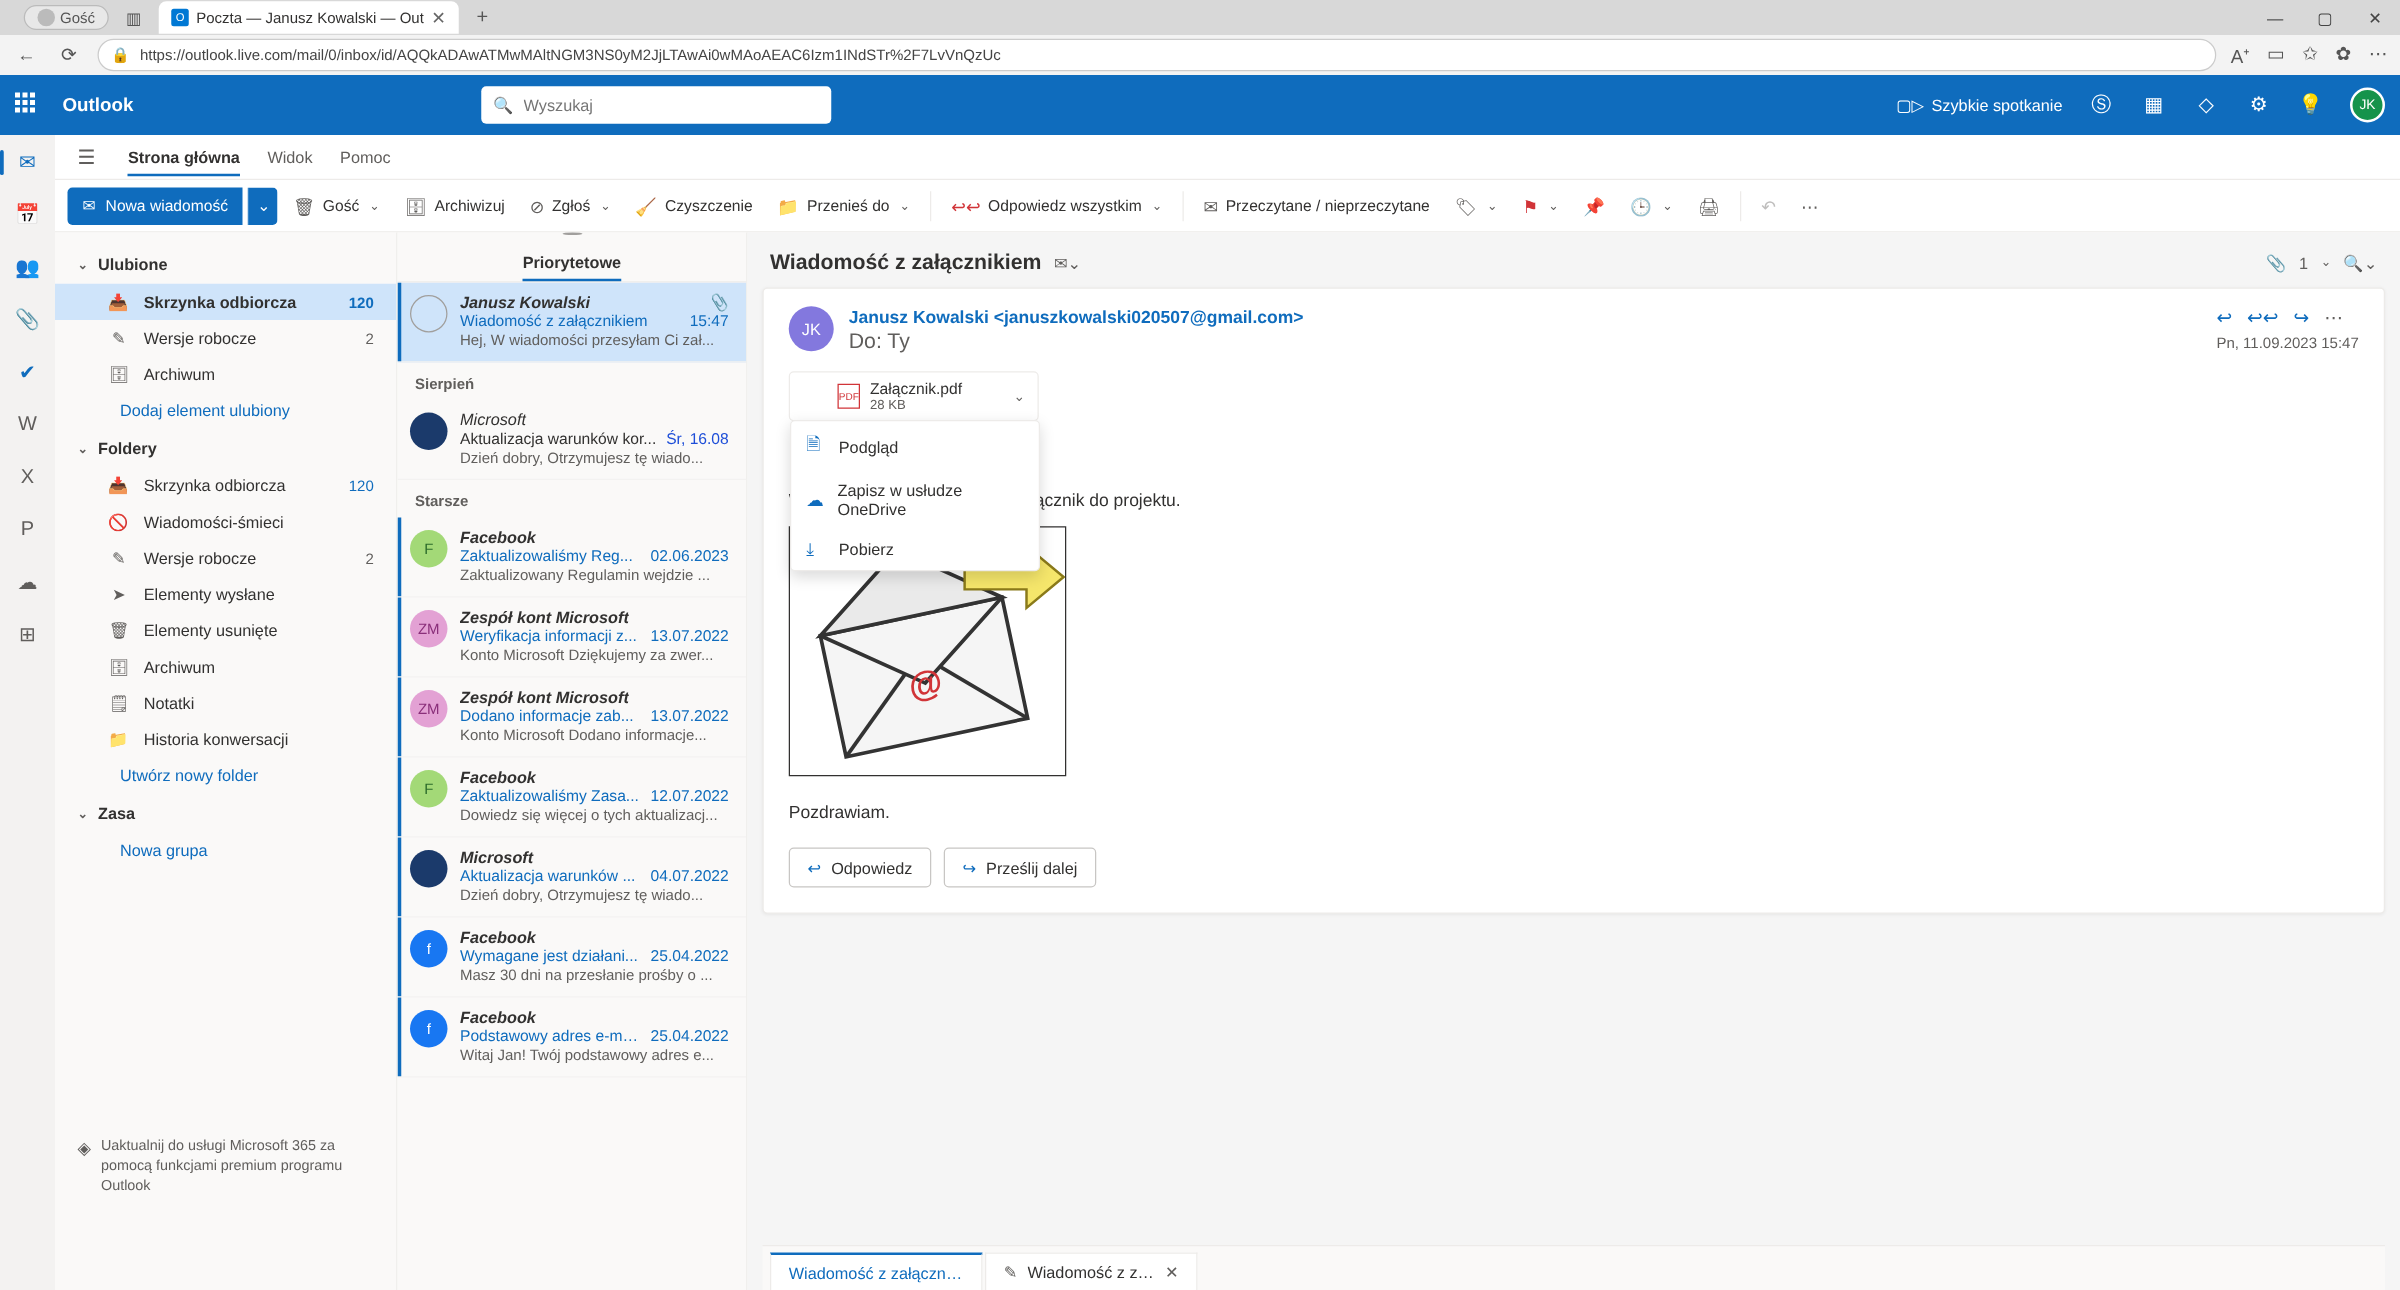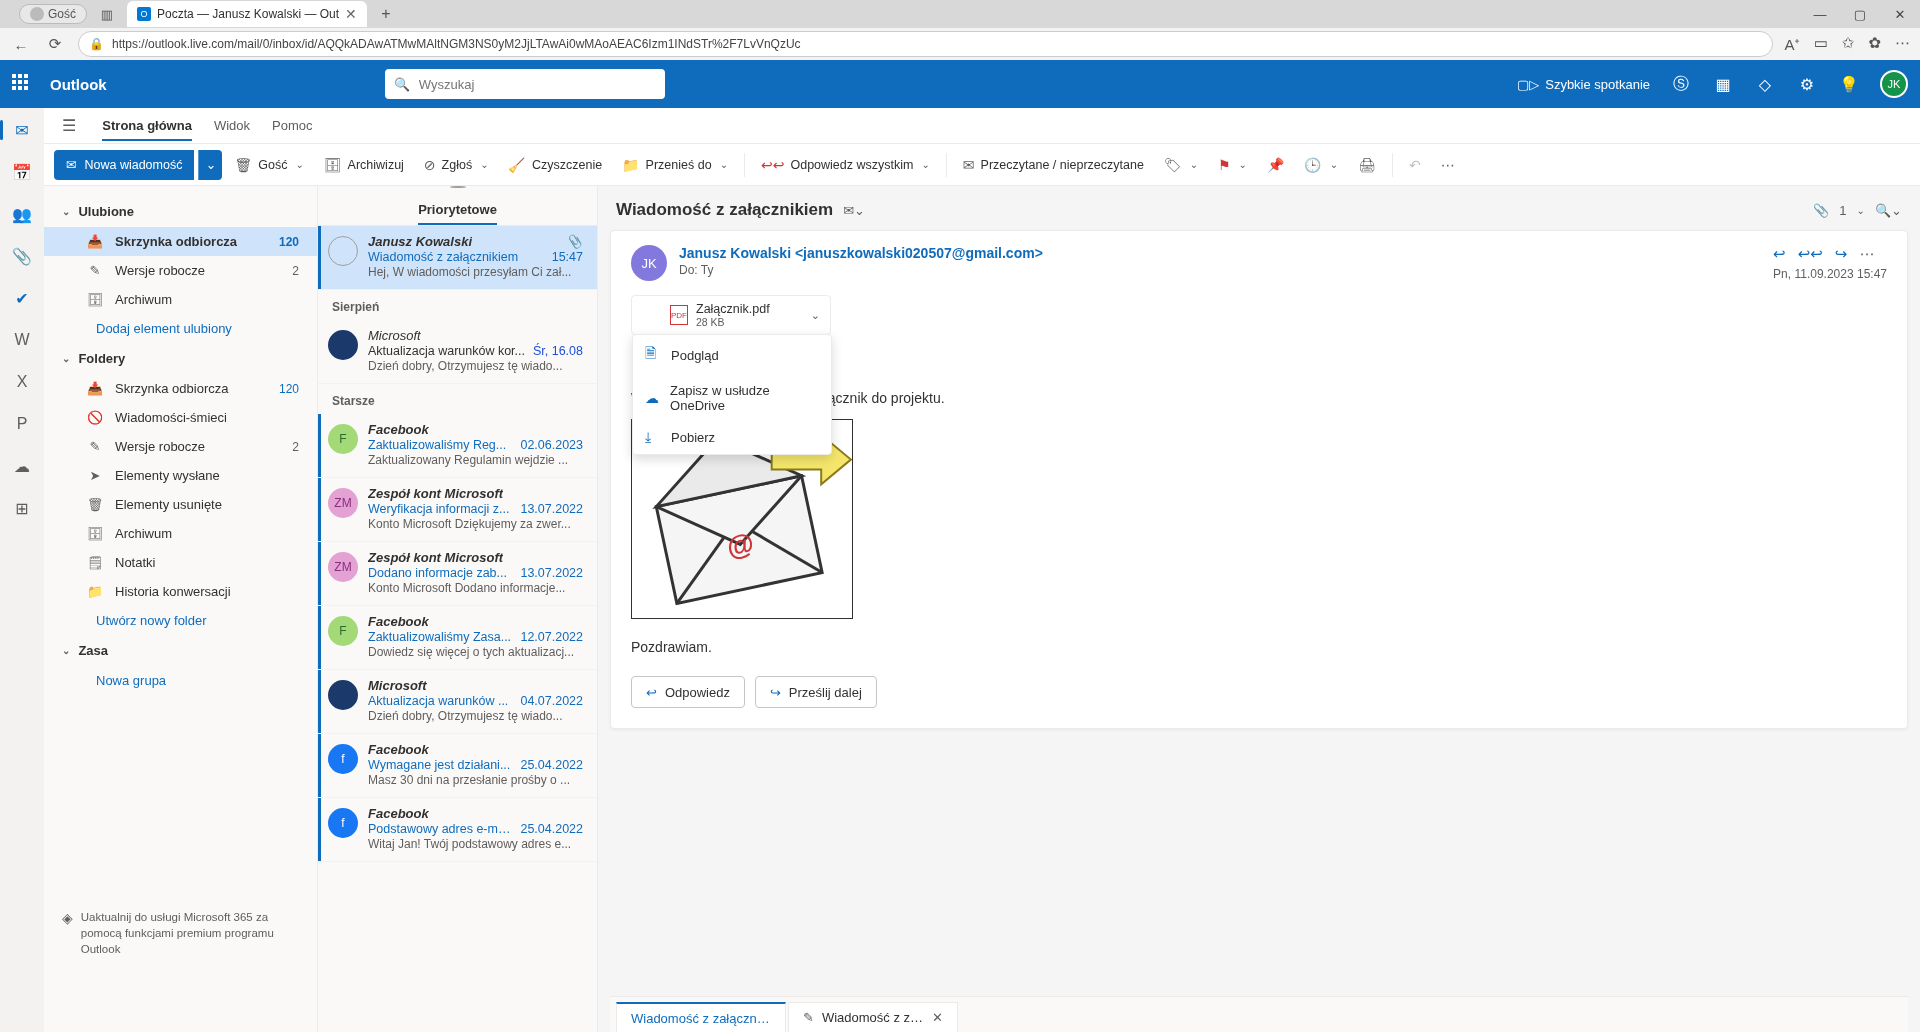--- a/index.html
+++ b/index.html
@@ -92,21 +92,21 @@
 .reader{flex:1;display:flex;flex-direction:column;background:#f5f5f5;padding:14px 12px 0;}
 .reader-header{display:flex;align-items:center;justify-content:space-between;padding:0 6px 10px;}
 .reader-header h2{font-size:17px;font-weight:600;color:#323130;}
 .reader-header .rh-left{display:flex;align-items:center;gap:10px;}
 .reader-header .rh-right{display:flex;align-items:center;gap:10px;color:#605e5c;font-size:13px;}
 .reader-card{background:#fff;border:1px solid #edebe9;border-radius:4px;padding:14px 20px 20px;box-shadow:0 1px 3px rgba(0,0,0,.06);flex:0 0 auto;position:relative;}
 .rc-top{display:flex;gap:12px;}
 .rc-avatar{width:36px;height:36px;border-radius:50%;background:#8378de;color:#fff;display:flex;align-items:center;justify-content:center;font-size:13px;}
 .rc-info{flex:1;}
 .rc-from{color:#0f6cbd;font-size:14px;font-weight:600;}
-.rc-to{color:#605e5c;font-size:12px;margin-top:2px;}
+.rc-to{color:#605e5c;font-size:17px;margin-top:2px;}
 .rc-actions{display:flex;gap:12px;color:#605e5c;font-size:15px;}
 .rc-date{color:#605e5c;font-size:12px;margin-top:4px;text-align:right;}
 .attach-chip{margin-top:14px;width:200px;border:1px solid #edebe9;border-radius:4px;padding:6px 10px;display:flex;align-items:center;gap:8px;position:relative;}
 .attach-chip .pdf-icon{width:18px;height:20px;background:#fff;border:1px solid #d13438;color:#d13438;font-size:8px;display:flex;align-items:center;justify-content:center;margin-left:28px;}
 .attach-chip .att-name{font-size:12.5px;color:#323130;}
 .attach-chip .att-size{font-size:10.5px;color:#605e5c;}
 .attach-chip .att-chev{margin-left:auto;color:#605e5c;font-size:11px;}
 .attach-menu{position:absolute;top:100%;left:0;width:200px;background:#fff;border:1px solid #edebe9;box-shadow:0 4px 12px rgba(0,0,0,.15);border-radius:4px;z-index:10;}
 .attach-menu .am-item{display:flex;align-items:center;gap:10px;padding:8px 12px;font-size:13px;color:#323130;}
 .attach-menu .am-item .ico{color:#0f6cbd;font-size:14px;width:16px;}

